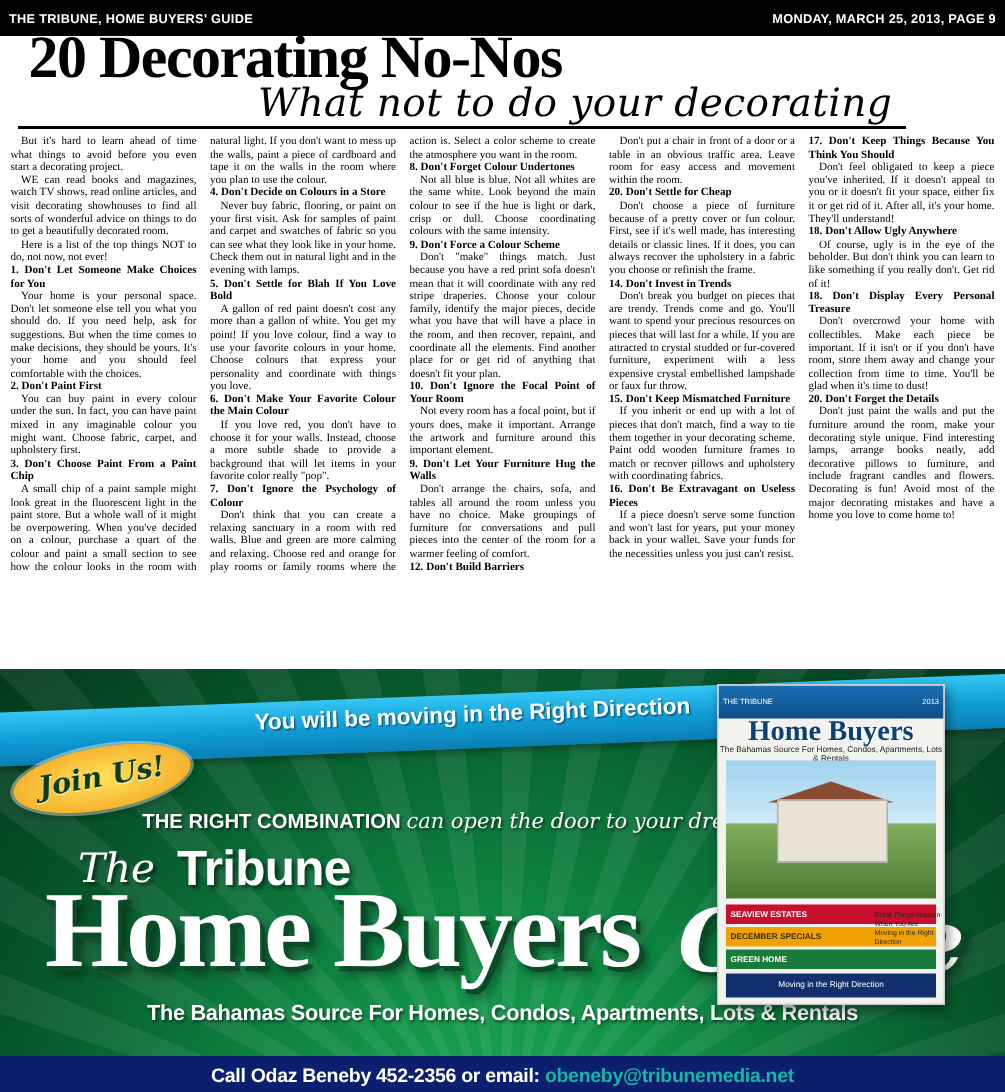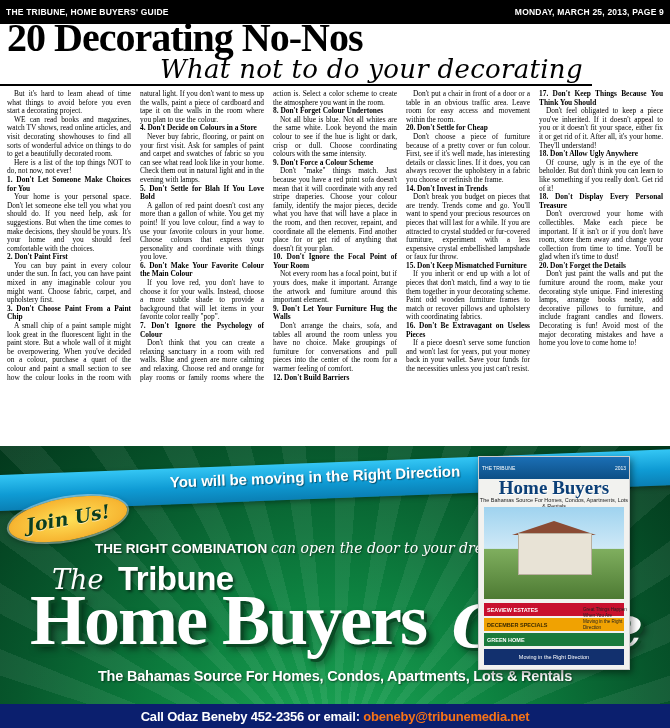--- a/index.html
+++ b/index.html
@@ -44,21 +44,21 @@
   .masthead .right {
     font-family: "Liberation Sans", sans-serif;
     font-weight: bold;
     font-size: 8.5px;
     letter-spacing: 0.2px;
   }
 
   
   .headline-wrap {
     position: absolute;
-    top: 14px; left: 0;
+    top: 14px; left: 12px;
     width: 592px;
     height: 72px;
     border-bottom: 2px solid #000;
     box-sizing: border-box;
   }
   .headline {
     position: absolute;
     left: 7px;
     top: 4px;
     font-family: "Liberation Serif", serif;
@@ -263,21 +263,21 @@
     background: #0b1f6e;
     color: #fff;
     display: flex;
     align-items: center;
     justify-content: center;
     font-family: "Liberation Sans", sans-serif;
     font-weight: bold;
     font-size: 13px;
     letter-spacing: -0.2px;
   }
-  .ad-footer .email { text-decoration: none; color: #f97316; }
+  .ad-footer .email { text-decoration: none; color: #14b8a6; }
 
   
   .cover {
     position: absolute;
     left: 478px;
     top: 10px;
     width: 150px;
     height: 212px;
     background: #f2f2ef;
     border: 1px solid #ccc;
@@ -390,21 +390,21 @@
       <p>But it's hard to learn ahead of time what things to avoid before you even start a decorating project.</p>
       <p>WE can read books and magazines, watch TV shows, read online articles, and visit decorating showhouses to find all sorts of wonderful advice on things to do to get a beautifully decorated room.</p>
       <p>Here is a list of the top things NOT to do, not now, not ever!</p>
       <p class="noindent block"><span class="runin">1. Don't Let Someone Make Choices for You</span></p>
       <p>Your home is your personal space. Don't let someone else tell you what you should do. If you need help, ask for suggestions. But when the time comes to make decisions, they should be yours. It's your home and you should feel comfortable with the choices.</p>
       <p class="noindent block"><span class="runin">2. Don't Paint First</span></p>
       <p>You can buy paint in every colour under the sun. In fact, you can have paint mixed in any imaginable colour you might want. Choose fabric, carpet, and upholstery first.</p>
       <p class="noindent block"><span class="runin">3. Don't Choose Paint From a Paint Chip</span></p>
       <p>A small chip of a paint sample might look great in the fluorescent light in the paint store. But a whole wall of it might be overpowering. When you've decided on a colour, purchase a quart of the colour and paint a small section to see how the colour looks in the room with natural light. If you don't want to mess up the walls, paint a piece of cardboard and tape it on the walls in the room where you plan to use the colour.</p>
       <p class="noindent block"><span class="runin">4. Don't Decide on Colours in a Store</span></p>
-      <p>Never buy fabric, flooring, or paint on your first visit. Ask for samples of paint and carpet and swatches of fabric so you can see what read look like in your home. Check them out in natural light and in the evening with lamps.</p>
+      <p>Never buy fabric, flooring, or paint on your first visit. Ask for samples of paint and carpet and swatches of fabric so you can see what they look like in your home. Check them out in natural light and in the evening with lamps.</p>
       <p class="noindent block"><span class="runin">5. Don't Settle for Blah If You Love Bold</span></p>
       <p>A gallon of red paint doesn't cost any more than a gallon of white. You get my point! If you love colour, find a way to use your favorite colours in your home. Choose colours that express your personality and coordinate with things you love.</p>
       <p class="noindent block"><span class="runin">6. Don't Make Your Favorite Colour the Main Colour</span></p>
       <p>If you love red, you don't have to choose it for your walls. Instead, choose a more subtle shade to provide a background that will let items in your favorite color really "pop".</p>
       <p class="noindent block"><span class="runin">7. Don't Ignore the Psychology of Colour</span></p>
       <p>Don't think that you can create a relaxing sanctuary in a room with red walls. Blue and green are more calming and relaxing. Choose red and orange for play rooms or family rooms where the action is. Select a color scheme to create the atmosphere you want in the room.</p>
       <p class="noindent block"><span class="runin">8. Don't Forget Colour Undertones</span></p>
       <p>Not all blue is blue. Not all whites are the same white. Look beyond the main colour to see if the hue is light or dark, crisp or dull. Choose coordinating colours with the same intensity.</p>
       <p class="noindent block"><span class="runin">9. Don't Force a Colour Scheme</span></p>
       <p>Don't "make" things match. Just because you have a red print sofa doesn't mean that it will coordinate with any red stripe draperies. Choose your colour family, identify the major pieces, decide what you have that will have a place in the room, and then recover, repaint, and coordinate all the elements. Find another place for or get rid of anything that doesn't fit your plan.</p>

